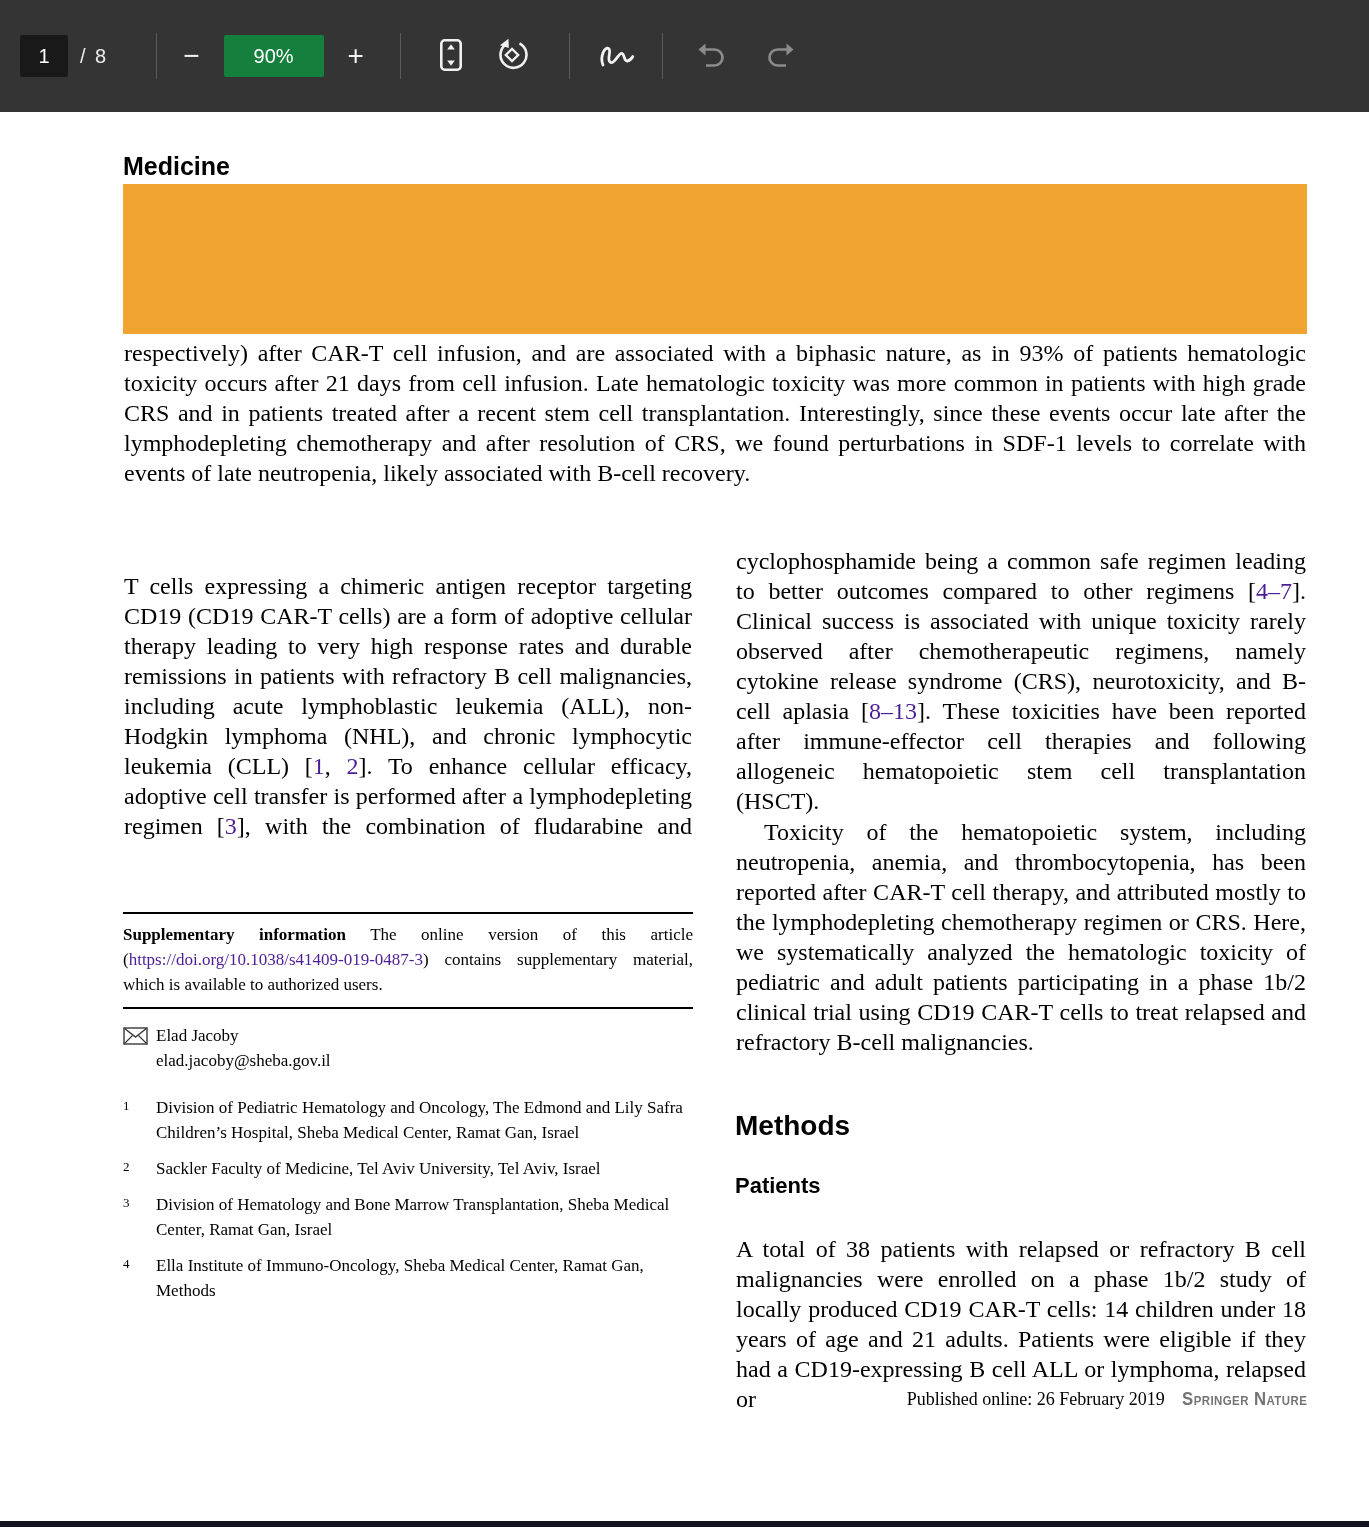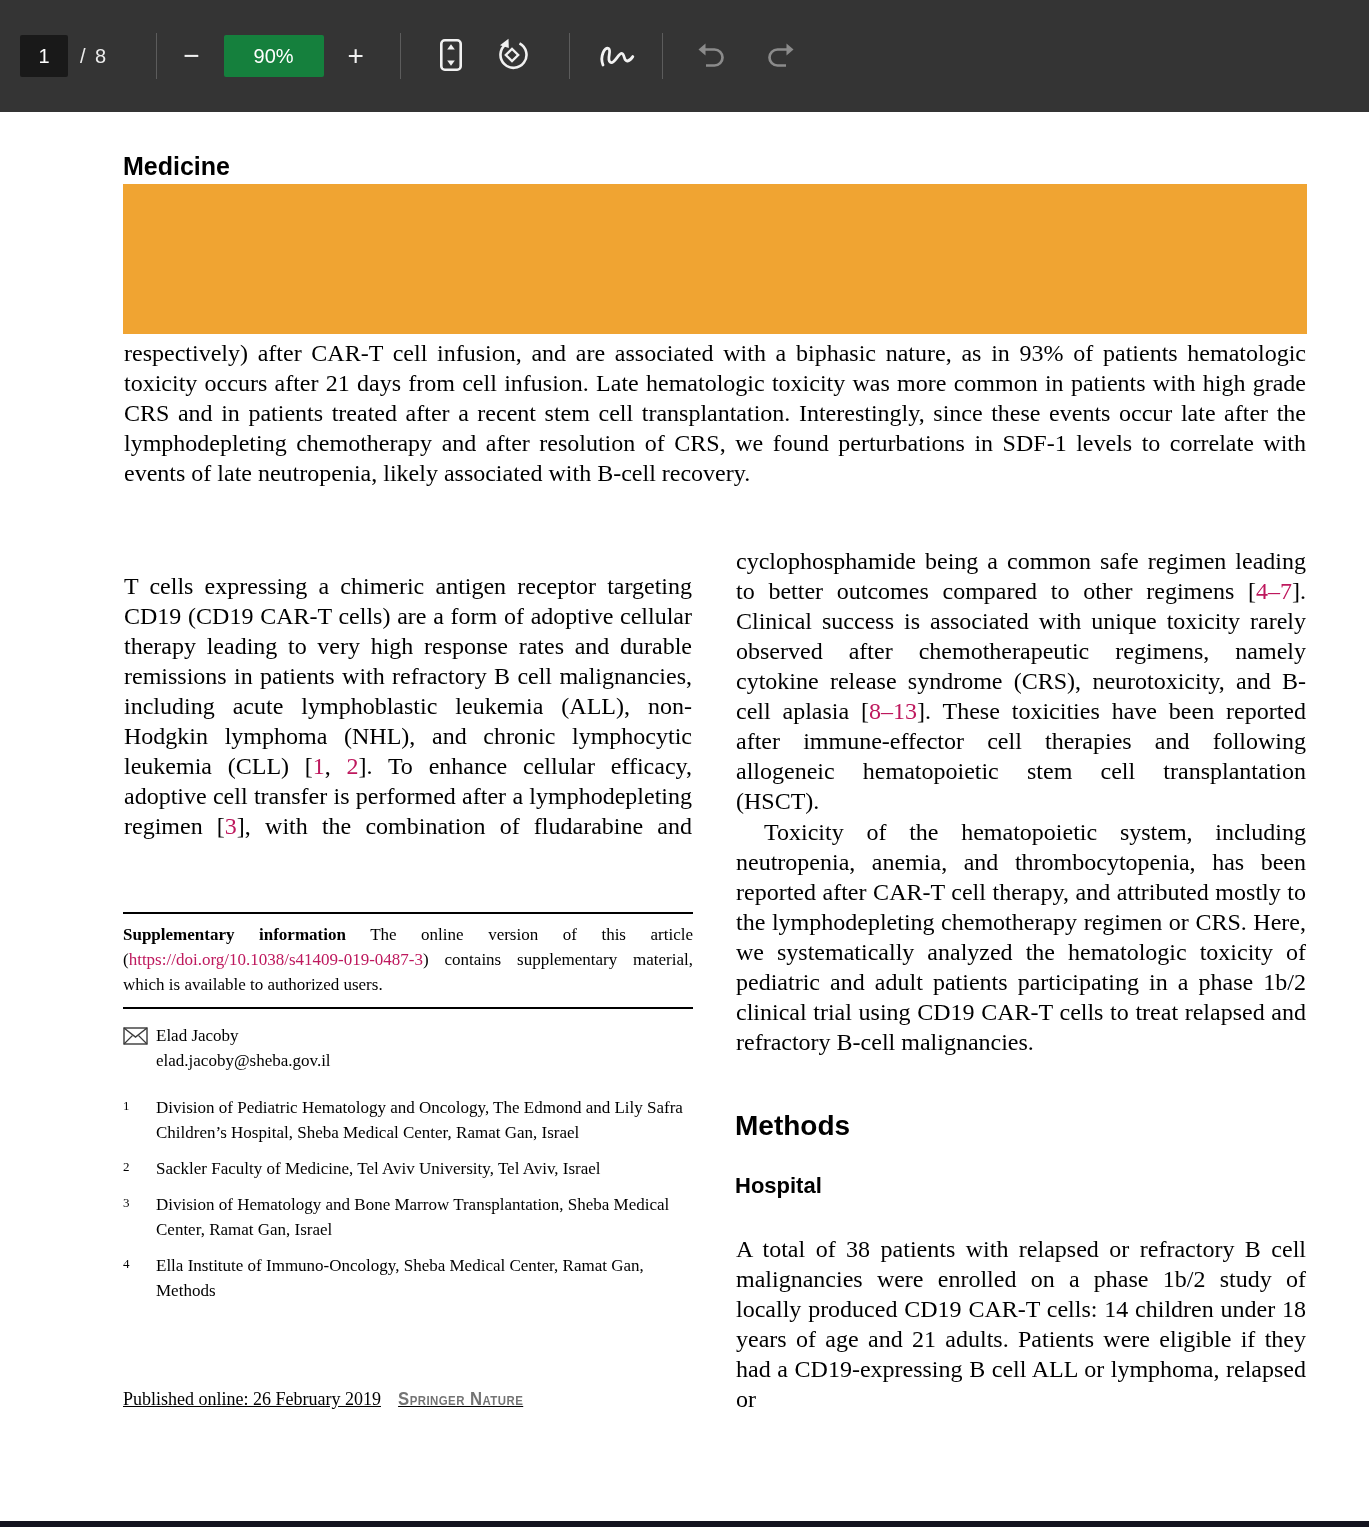--- a/index.html
+++ b/index.html
@@ -72,40 +72,40 @@
   .h-sub {
     font-family:"Liberation Sans", sans-serif; font-weight:bold;
     font-size:22px; line-height:25px; margin:0;
   }
   .intro-para { margin-top:31px; }
   .indent-first { text-indent:28px; }
   .h-methods { margin-top:53px; }
   .h-patients { margin-top:31px; }
   .patients-para { margin-top:36px; }
 
-  .ref { color:#be185d; text-decoration:none; cursor:pointer; }
+  .ref { color:#4c1d95; text-decoration:none; cursor:pointer; }
 
   .supplementary {
     margin-top:71px; border-top:2px solid #000; border-bottom:2px solid #000;
     padding:8px 0 10px; font-size:17px; line-height:25px; text-align:justify;
   }
   .supplementary b { font-weight:bold; }
 
   .correspondence { margin-top:14px; display:flex; }
   .corr-icon { flex:0 0 33px; padding-top:4px; }
   .corr-text { font-size:17px; line-height:25px; }
 
   .affiliations { margin-top:22px; }
   .aff { display:flex; margin-bottom:11px; }
   .aff-num { flex:0 0 33px; font-size:13px; line-height:22px; vertical-align:top; }
   .aff-text { font-size:17px; line-height:25px; }
 
   .page-footer {
     position:absolute; top:1276px; left:123px; right:62px;
-    display:flex; justify-content:flex-start; align-items:baseline;text-decoration:underline;
+    display:flex; justify-content:flex-end; align-items:baseline;
   }
   .published { font-size:18px; }
   .publisher {
     font-family:"Liberation Sans", sans-serif; font-weight:bold;
     font-variant:small-caps; text-transform:none;
     color:#747474; font-size:19px; letter-spacing:0.5px;
     transform:scaleX(0.88); transform-origin:right center;
   }
 
   .bottom-strip { position:absolute; left:0; bottom:0; width:100%; height:6px; }
@@ -225,21 +225,21 @@
         </div>
       </div>
     </div>
 
     <div class="col-right">
       <p class="body-text"><span>cyclophosphamide being a common safe regimen leading to better outcomes compared to other regimens [</span><a class="ref">4–7</a><span>]. Clinical success is associated with unique toxicity rarely observed after chemotherapeutic regimens, namely cytokine release syndrome (CRS), neurotoxicity, and B-cell aplasia [</span><a class="ref">8–13</a><span>]. These toxicities have been reported after immune-effector cell therapies and following allogeneic hematopoietic stem cell transplantation (HSCT).</span></p>
 
       <p class="body-text indent-first">Toxicity of the hematopoietic system, including neutropenia, anemia, and thrombocytopenia, has been reported after CAR-T cell therapy, and attributed mostly to the lymphodepleting chemotherapy regimen or CRS. Here, we systematically analyzed the hematologic toxicity of pediatric and adult patients participating in a phase 1b/2 clinical trial using CD19 CAR-T cells to treat relapsed and refractory B-cell malignancies.</p>
 
       <h2 class="h-section h-methods">Methods</h2>
-      <h3 class="h-sub h-patients">Hospital</h3>
+      <h3 class="h-sub h-patients">Patients</h3>
 
       <p class="body-text patients-para justify-last">A total of 38 patients with relapsed or refractory B cell malignancies were enrolled on a phase 1b/2 study of locally produced CD19 CAR-T cells: 14 children under 18 years of age and 21 adults. Patients were eligible if they had a CD19-expressing B cell ALL or lymphoma, relapsed or</p>
     </div>
   </div>
 
   <div class="page-footer">
     <span class="published">Published online: 26 February 2019</span>
     <span class="publisher">Springer Nature</span>
   </div>
 </div>

